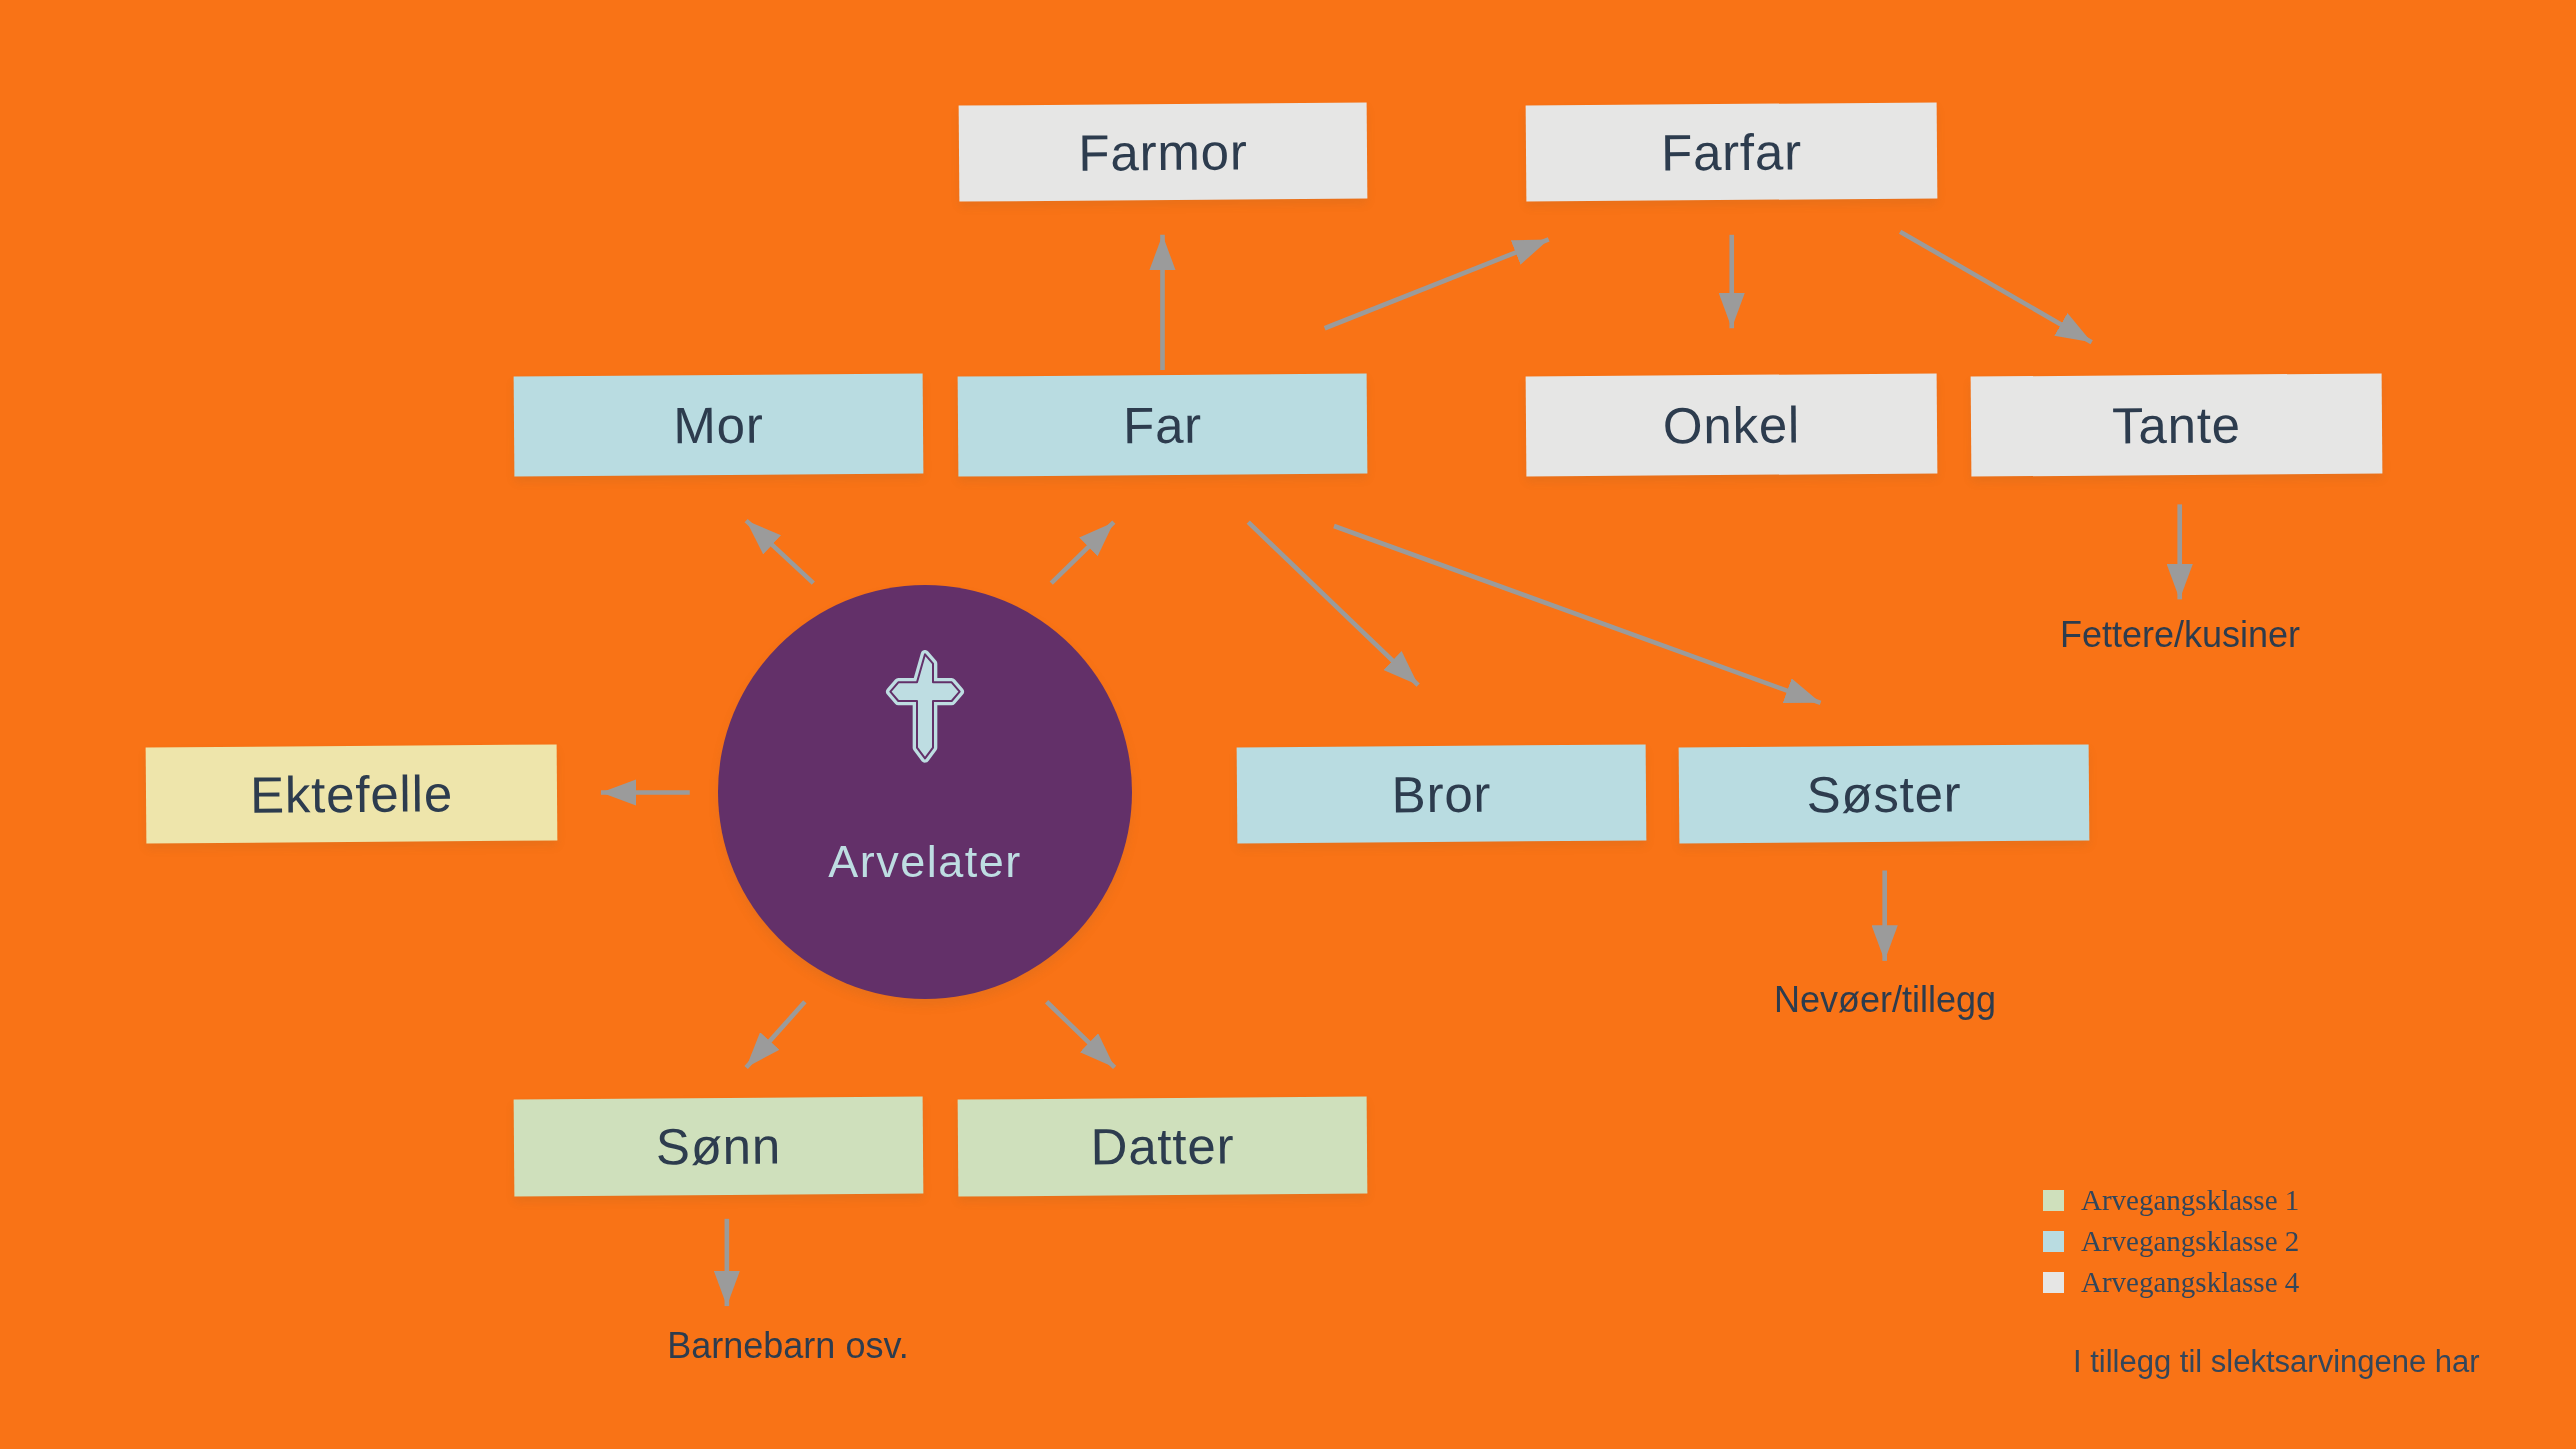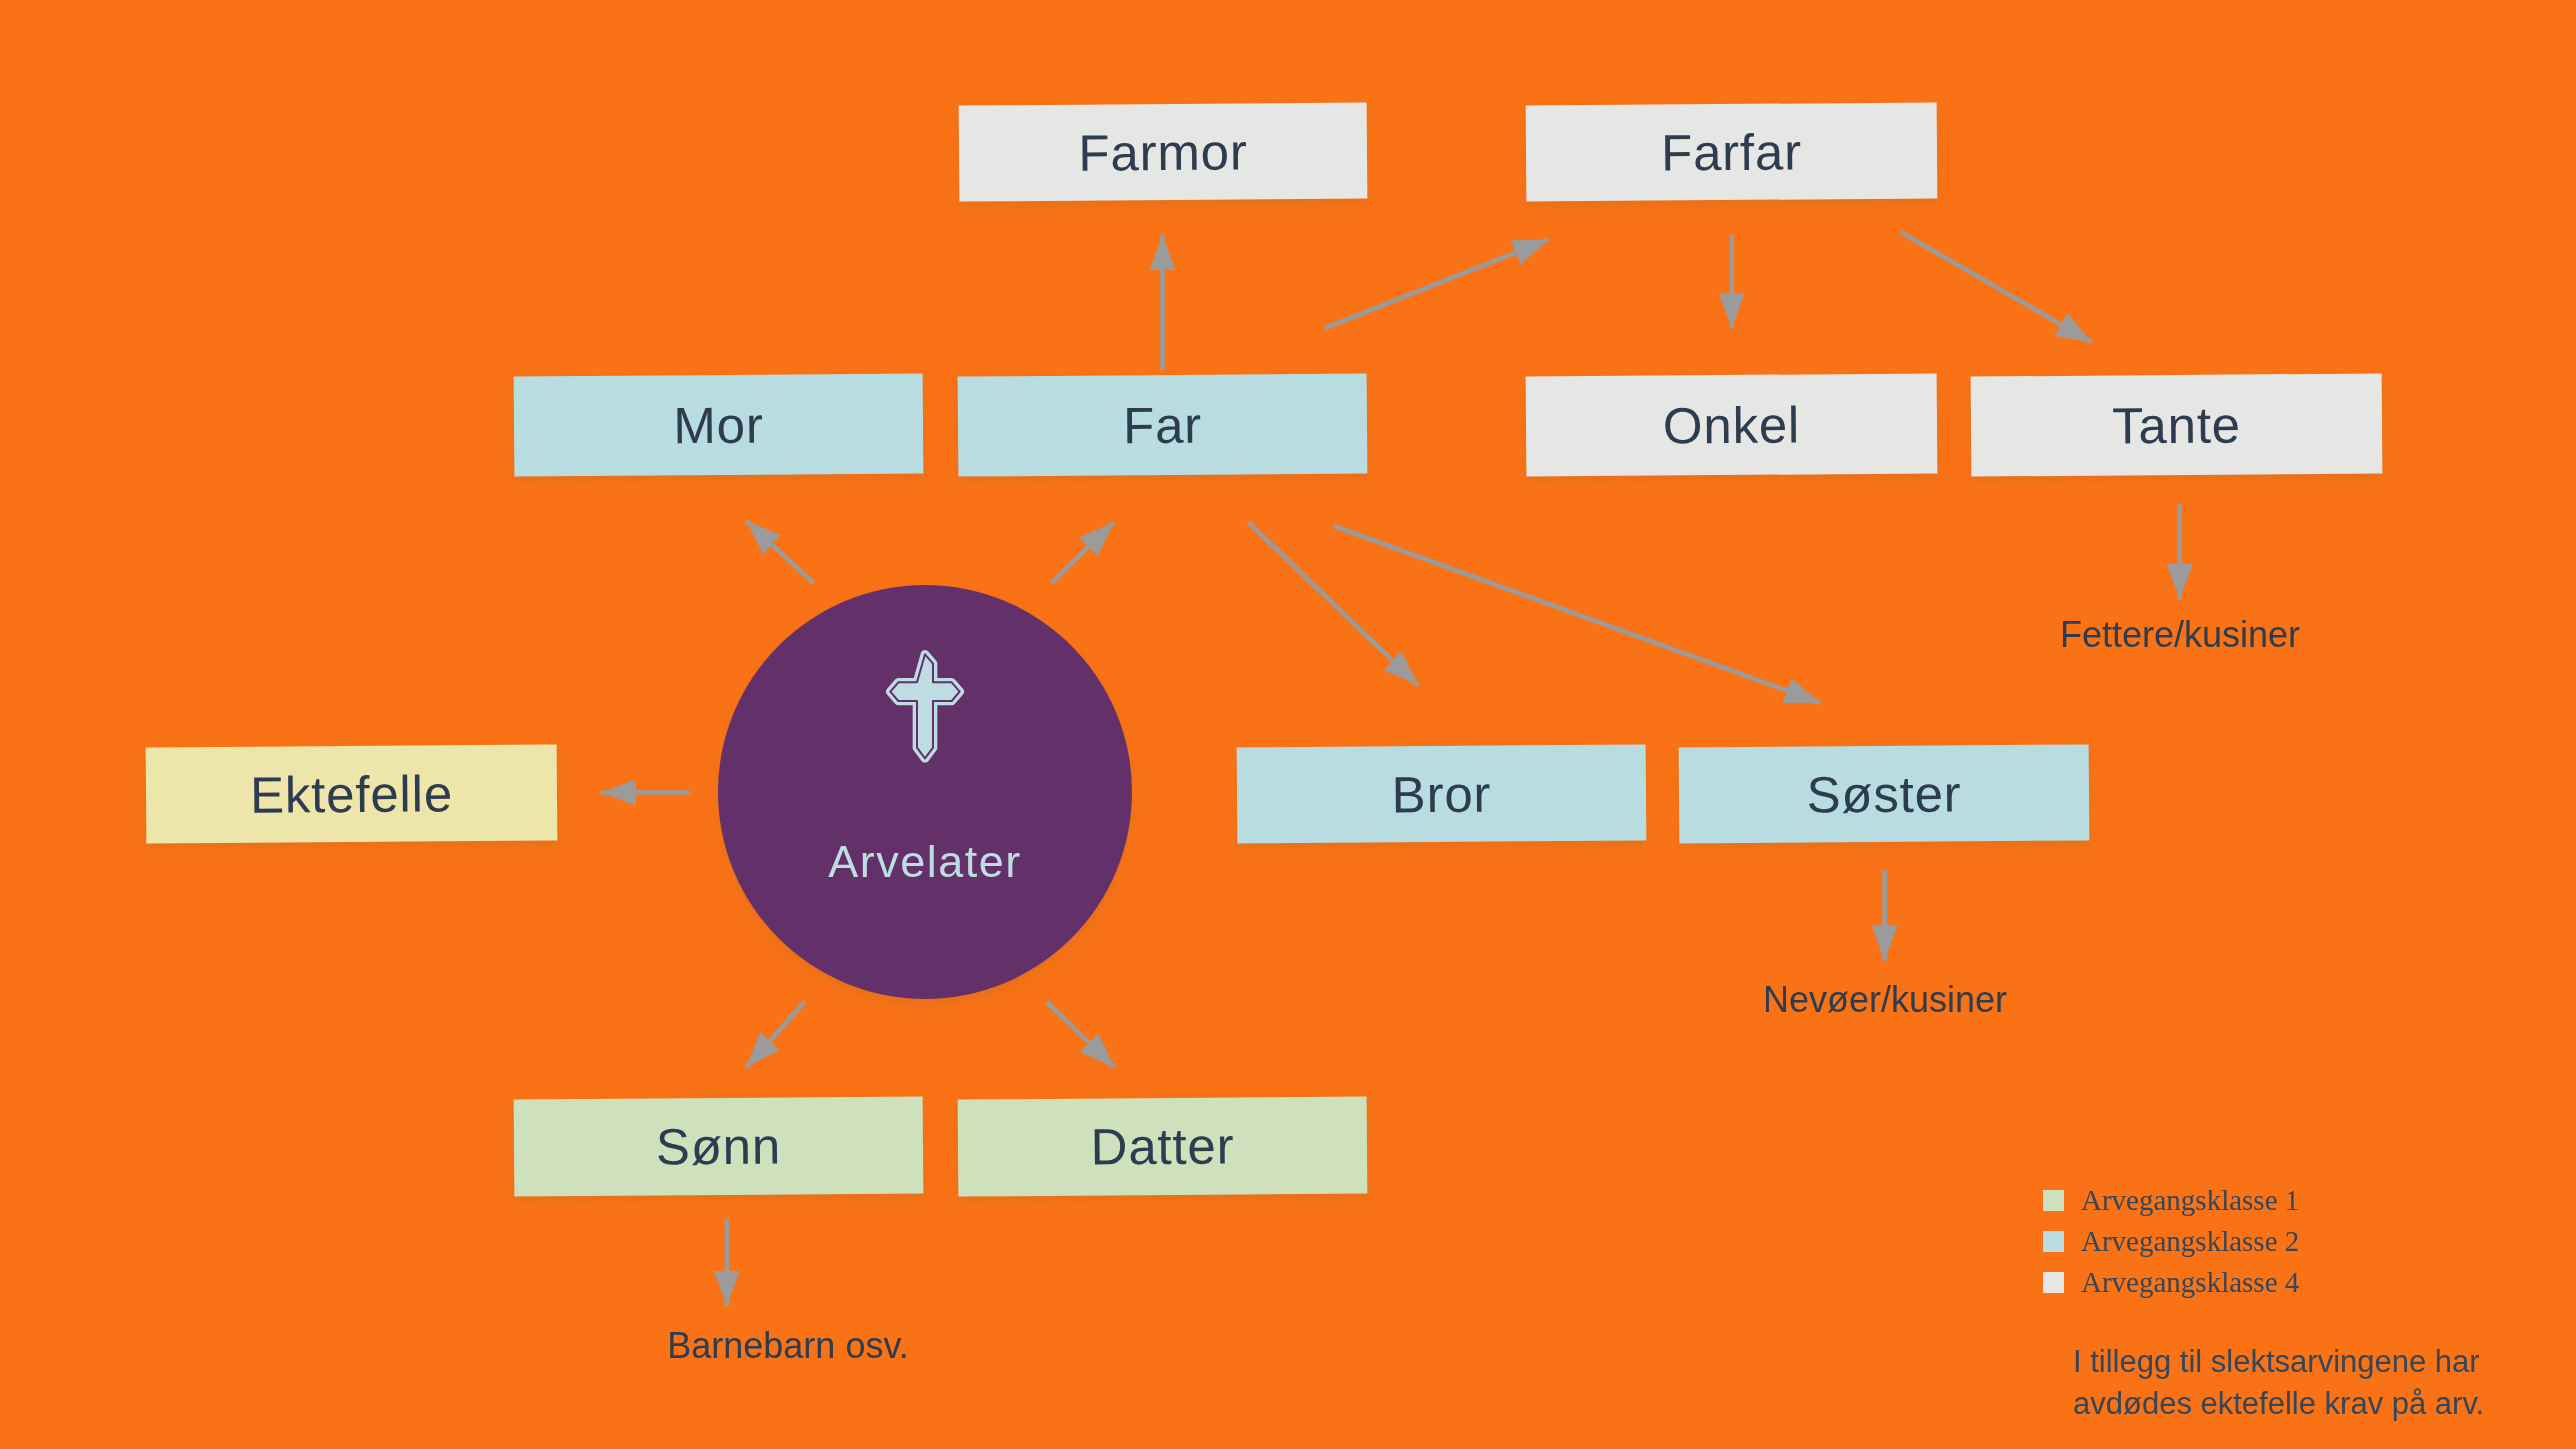--- a/index.html
+++ b/index.html
@@ -188,37 +188,36 @@
     <div class="cross-wrap">
       <svg width="80" height="114" viewBox="0 0 120 170" xmlns="http://www.w3.org/2000/svg">
         <path d="M60 6 L72 20 L72 48 L100 48 L112 62 L100 76 L72 76 L72 146 L60 162 L48 146 L48 76 L20 76 L8 62 L20 48 L48 48 Z" fill="#bedde2" stroke="#bedde2" stroke-width="13" stroke-linejoin="round"></path>
         <path d="M60 6 L72 20 L72 48 L100 48 L112 62 L100 76 L72 76 L72 146 L60 162 L48 146 L48 76 L20 76 L8 62 L20 48 L48 48 Z" fill="#bedde2" stroke="#633069" stroke-width="3" stroke-linejoin="round"></path>
       </svg>
     </div>
     <div class="circle-label">Arvelater</div>
   </div>
 
   <div class="annotation a-fettere">Fettere/kusiner</div>
-  <div class="annotation a-nevoer">Nevøer/kusiner</div>
+  <div class="annotation a-nevoer">Nevøer/tillegg</div>
   <div class="annotation a-barnebarn">Barnebarn osv.</div>
 
   <div id="legend">
     <div class="legend-row">
       <span class="legend-swatch" style="background: rgb(207, 224, 188);"></span>
       <span class="legend-label">Arvegangsklasse 1</span>
     </div>
     <div class="legend-row">
       <span class="legend-swatch" style="background: rgb(185, 220, 225);"></span>
       <span class="legend-label">Arvegangsklasse 2</span>
     </div>
     <div class="legend-row">
       <span class="legend-swatch" style="background: rgb(230, 230, 229);"></span>
       <span class="legend-label">Arvegangsklasse 4</span>
     </div>
   </div>
 
   <div id="footer">
     <div>I tillegg til slektsarvingene har</div>
-    <div>avdødes ektefelle krav på arv.</div>
   </div>
 
 </div>
 
 
 </body></html>

